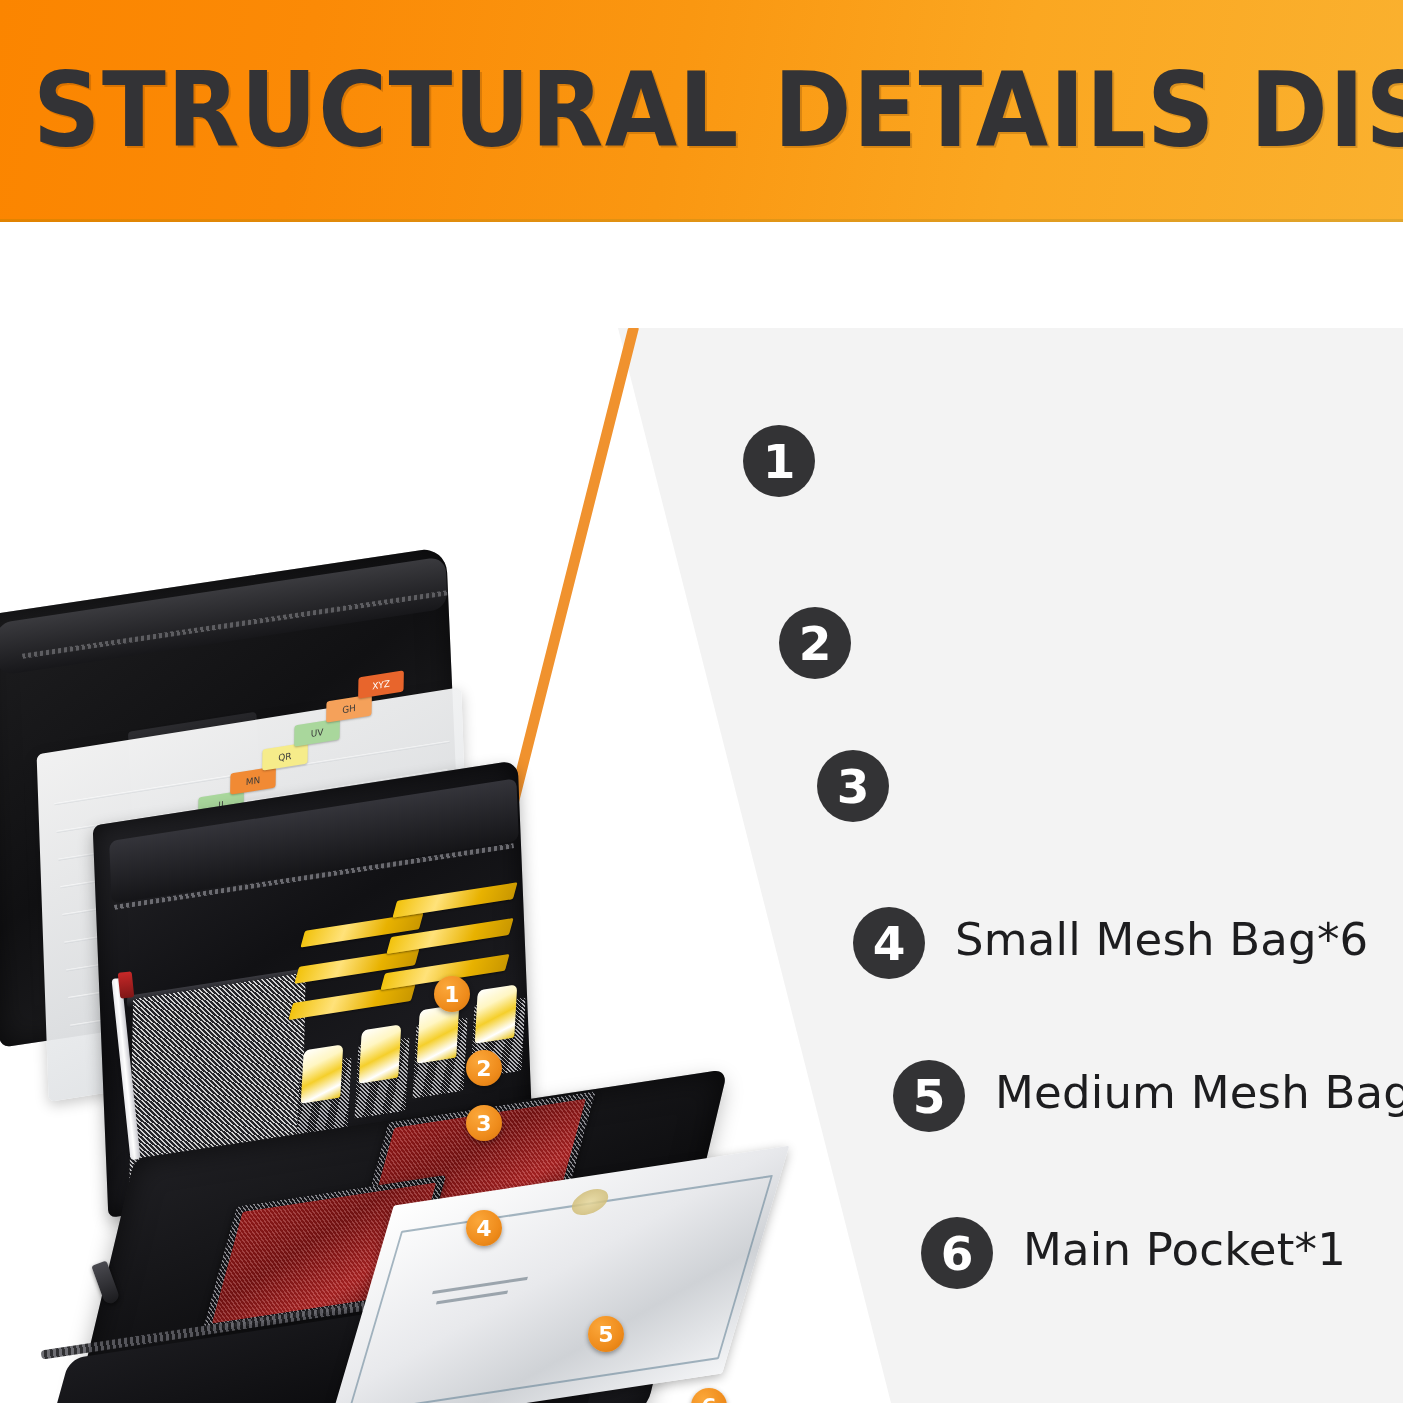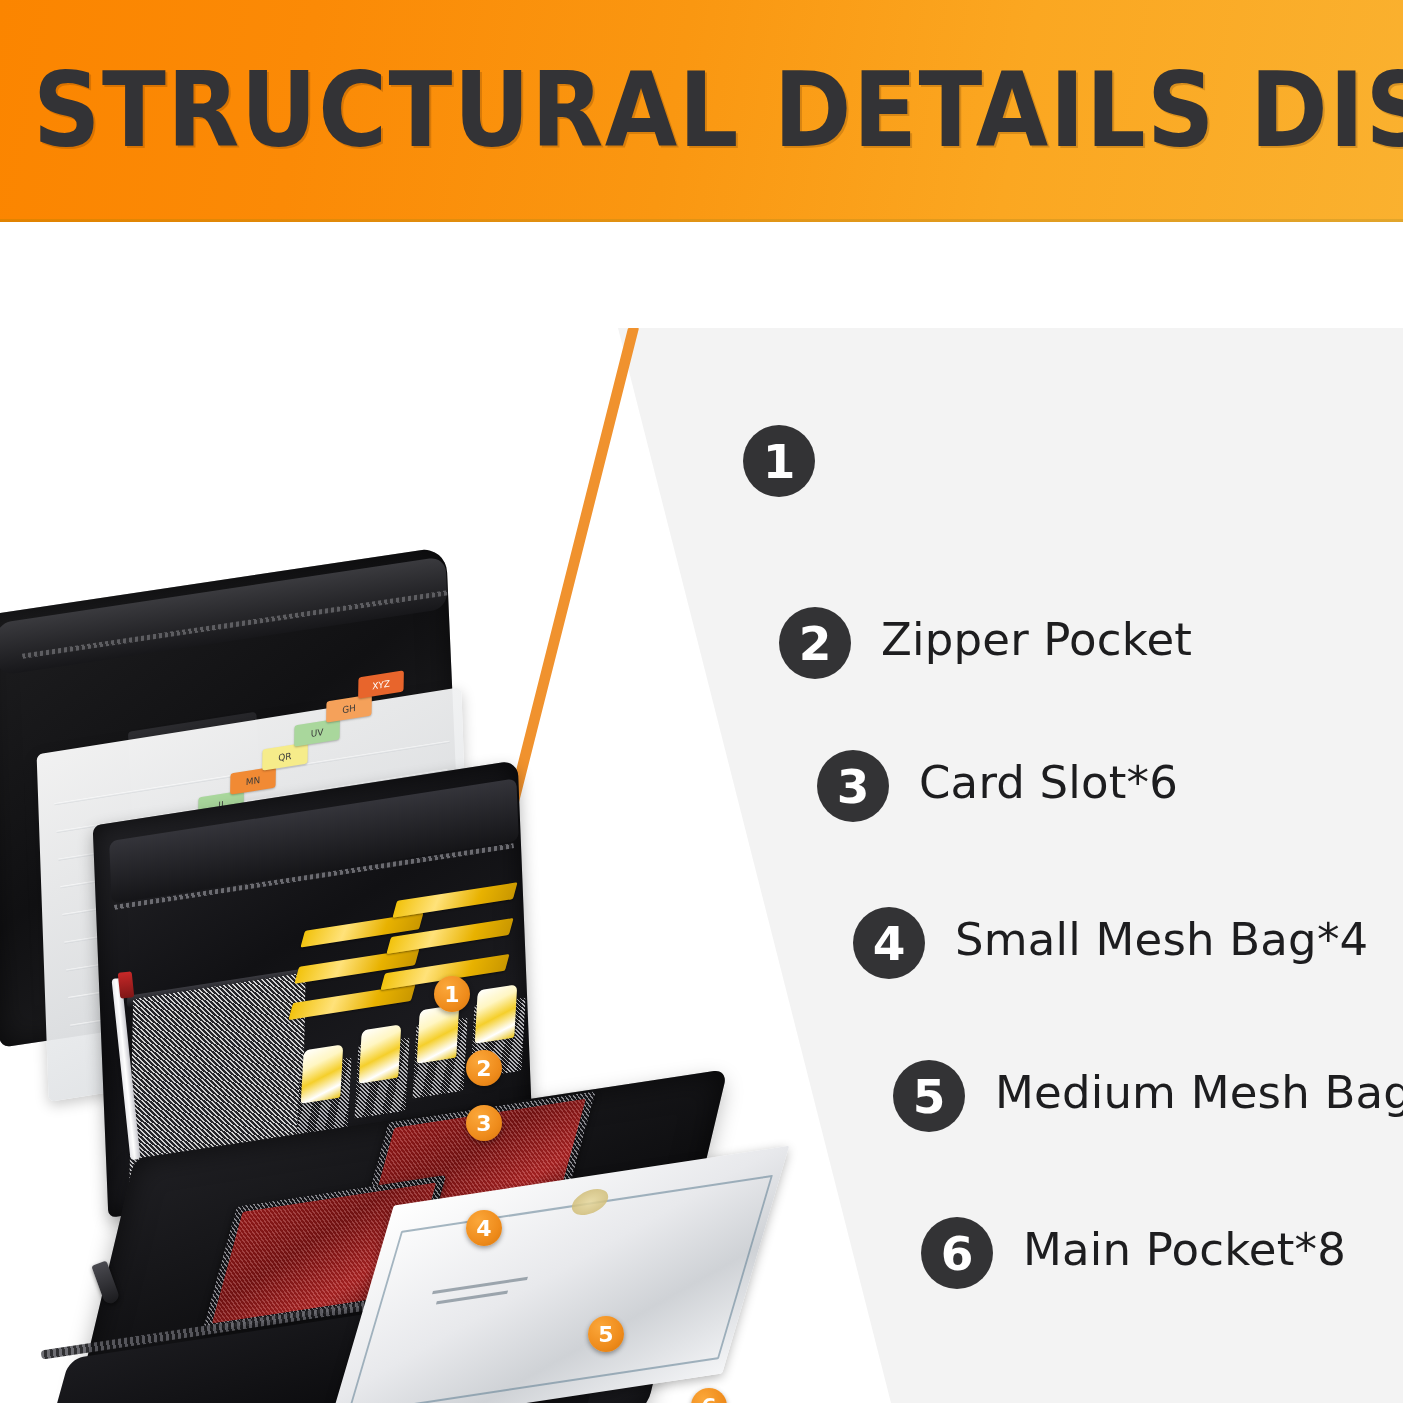--- a/index.html
+++ b/index.html
@@ -403,37 +403,35 @@
   </div>
 
   <div id="legend-list">
 
     <div class="legend-item" id="legend-item-1">
       <div class="legend-badge">1</div>
     </div>
 
     <div class="legend-item" id="legend-item-2">
       <div class="legend-badge">2</div>
-      <div class="legend-label">Zipper Pocket</div>
     </div>
 
     <div class="legend-item" id="legend-item-3">
       <div class="legend-badge">3</div>
-      <div class="legend-label">Card Slot*6</div>
     </div>
 
     <div class="legend-item" id="legend-item-4">
       <div class="legend-badge">4</div>
-      <div class="legend-label">Small Mesh Bag*4</div>
+      <div class="legend-label">Small Mesh Bag*6</div>
     </div>
 
     <div class="legend-item" id="legend-item-5">
       <div class="legend-badge">5</div>
       <div class="legend-label">Medium Mesh Bag*4</div>
     </div>
 
     <div class="legend-item" id="legend-item-6">
       <div class="legend-badge">6</div>
-      <div class="legend-label">Main Pocket*8</div>
+      <div class="legend-label">Main Pocket*1</div>
     </div>
 
   </div>
 </div>
 
 </body></html>

